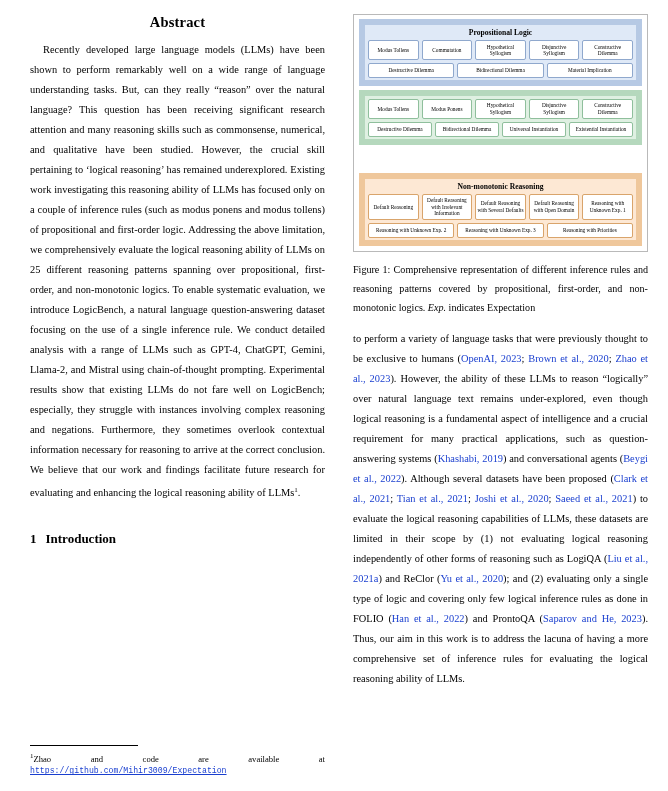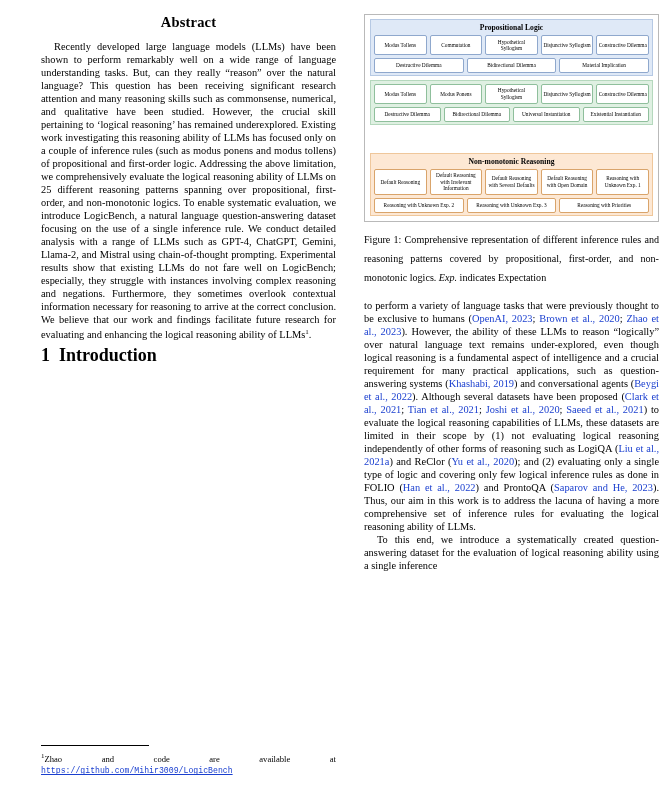--- a/index.html
+++ b/index.html
@@ -10,51 +10,51 @@
   body {
     width: 668px;
     height: 791px;
     font-family: "Liberation Serif", serif;
     color: #000000;
     position: relative;
     overflow: hidden;
   }
   .page {
     position: absolute;
-    left: 16px; top: 0;
+    left: 5px; top: 0;
     width: 623px; height: 791px; text-decoration: underline;
   }
   .col {
     position: absolute;
     top: 14px;
     width: 295px;
   }
   .col-left { left: 25px; }
   .col-right { left: 348px; }
 
   h1.abstract-title {
     font-size: 14.5px;
     font-weight: bold;
     text-align: center;
     margin: 0 0 9px 0;
     letter-spacing: 0.2px;
   }
   p.body {
     font-size: 10.4px;
-    line-height: 13px;
+    line-height: 20px;
     text-align: justify;
     margin: 0;
     text-indent: 13px;
     hyphens: auto;
   }
   p.body.noindent { text-indent: 0; }
   .sec-head {
-    font-size: 18px;
+    font-size: 13px;
     font-weight: bold;
-    margin: 4px 0 6px 0;
+    margin: 28px 0 6px 0;
   }
   .sec-head .num { margin-right: 9px; }
   a.cite {
     color: #1a3fcf;
     text-decoration: none;
   }
   .sup { font-size: 7px; vertical-align: super; }
   .footnote-rule {
     width: 108px;
     height: 1px;
@@ -74,21 +74,21 @@
 
   
   .figure-box {
     border: 1px solid #b9b9b9;
     background: #ffffff;
     padding: 4px 5px 5px 5px;
     box-sizing: border-box;
     width: 295px;
   }
   .fig-section {
-    border: 1px solid #4c1d95;
+    border: 6px solid #4c1d95;
     margin-bottom: 4px;
     padding: 3px 3px 2px 3px;
     box-sizing: border-box;
   }
   .fig-section:last-child { margin-bottom: 0; }
   .sec-prop { background: #dfe9f7; border-color: #b6c9e4; }
   .sec-fol  { background: #dff0e2; border-color: #b5d8bd; }
   .sec-nm   { background: #fde8d4; border-color: #efc79b; margin-top: 28px; }
 
   .fig-sec-title {
@@ -144,21 +144,21 @@
 
     <p class="body"><span>Recently developed large language models (LLMs) have been shown to perform remarkably well on a wide range of language understanding tasks. But, can they really “reason” over the natural language? This question has been receiving significant research attention and many reasoning skills such as commonsense, numerical, and qualitative have been studied. However, the crucial skill pertaining to ‘logical reasoning’ has remained underexplored. Existing work investigating this reasoning ability of LLMs has focused only on a couple of inference rules (such as modus ponens and modus tollens) of propositional and first-order logic. Addressing the above limitation, we comprehensively evaluate the logical reasoning ability of LLMs on 25 different reasoning patterns spanning over propositional, first-order, and non-monotonic logics. To enable systematic evaluation, we introduce LogicBench, a natural language question-answering dataset focusing on the use of a single inference rule. We conduct detailed analysis with a range of LLMs such as GPT-4, ChatGPT, Gemini, Llama-2, and Mistral using chain-of-thought prompting. Experimental results show that existing LLMs do not fare well on LogicBench; especially, they struggle with instances involving complex reasoning and negations. Furthermore, they sometimes overlook contextual information necessary for reasoning to arrive at the correct conclusion. We believe that our work and findings facilitate future research for evaluating and enhancing the logical reasoning ability of LLMs</span><span class="sup">1</span>.</p>
 
     <div class="sec-head">
       <span class="num">1</span><span>Introduction</span>
     </div>
 
 
     <div style="position:absolute; left:0; top:721px; width:295px;">
       <div class="footnote-rule"></div>
-      <div class="footnote"><span class="sup">1</span><span>Zhao and code are available at </span><a class="mono" href="#">https://github.com/Mihir3009/LogicBench</a></div>
+      <div class="footnote"><span class="sup">1</span><span>Zhao and code are available at </span><a class="mono" href="#">https://github.com/Mihir3009/Expectation</a></div>
     </div>
 
   </div>
 
   <div class="col col-right">
 
     <div class="figure-box">
 
       <div class="fig-section sec-prop">
         <div class="fig-sec-title">Propositional Logic</div>
@@ -207,17 +207,16 @@
           <div class="cell">Reasoning with Priorities</div>
         </div>
       </div>
 
     </div>
 
     <div class="fig-caption"><span>Figure 1:</span><span> Comprehensive representation of different inference rules and reasoning patterns covered by propositional, first-order, and non-monotonic logics. </span><span class="ital">Exp.</span><span> indicates Expectation</span></div>
 
     <p class="body noindent" style="margin-top:12px;"><span>to perform a variety of language tasks that were previously thought to be exclusive to humans (</span><a class="cite" href="#">OpenAI, 2023</a><span>; </span><a class="cite" href="#">Brown et al., 2020</a><span>; </span><a class="cite" href="#">Zhao et al., 2023</a><span>). However, the ability of these LLMs to reason “logically” over natural language text remains under-explored, even though logical reasoning is a fundamental aspect of intelligence and a crucial requirement for many practical applications, such as question-answering systems (</span><a class="cite" href="#">Khashabi, 2019</a><span>) and conversational agents (</span><a class="cite" href="#">Beygi et al., 2022</a><span>). Although several datasets have been proposed (</span><a class="cite" href="#">Clark et al., 2021</a><span>; </span><a class="cite" href="#">Tian et al., 2021</a><span>; </span><a class="cite" href="#">Joshi et al., 2020</a><span>; </span><a class="cite" href="#">Saeed et al., 2021</a><span>) to evaluate the logical reasoning capabilities of LLMs, these datasets are limited in their scope by (1) not evaluating logical reasoning independently of other forms of reasoning such as LogiQA (</span><a class="cite" href="#">Liu et al., 2021a</a><span>) and ReClor (</span><a class="cite" href="#">Yu et al., 2020</a><span>); and (2) evaluating only a single type of logic and covering only few logical inference rules as done in FOLIO (</span><a class="cite" href="#">Han et al., 2022</a><span>) and ProntoQA (</span><a class="cite" href="#">Saparov and He, 2023</a><span>). Thus, our aim in this work is to address the lacuna of having a more comprehensive set of inference rules for evaluating the logical reasoning ability of LLMs.</span></p>
 
-    <p class="body">To this end, we introduce a systematically created question-answering dataset for the evaluation of logical reasoning ability using a single inference</p>
 
   </div>
 
 </div>
 
 </body></html>

